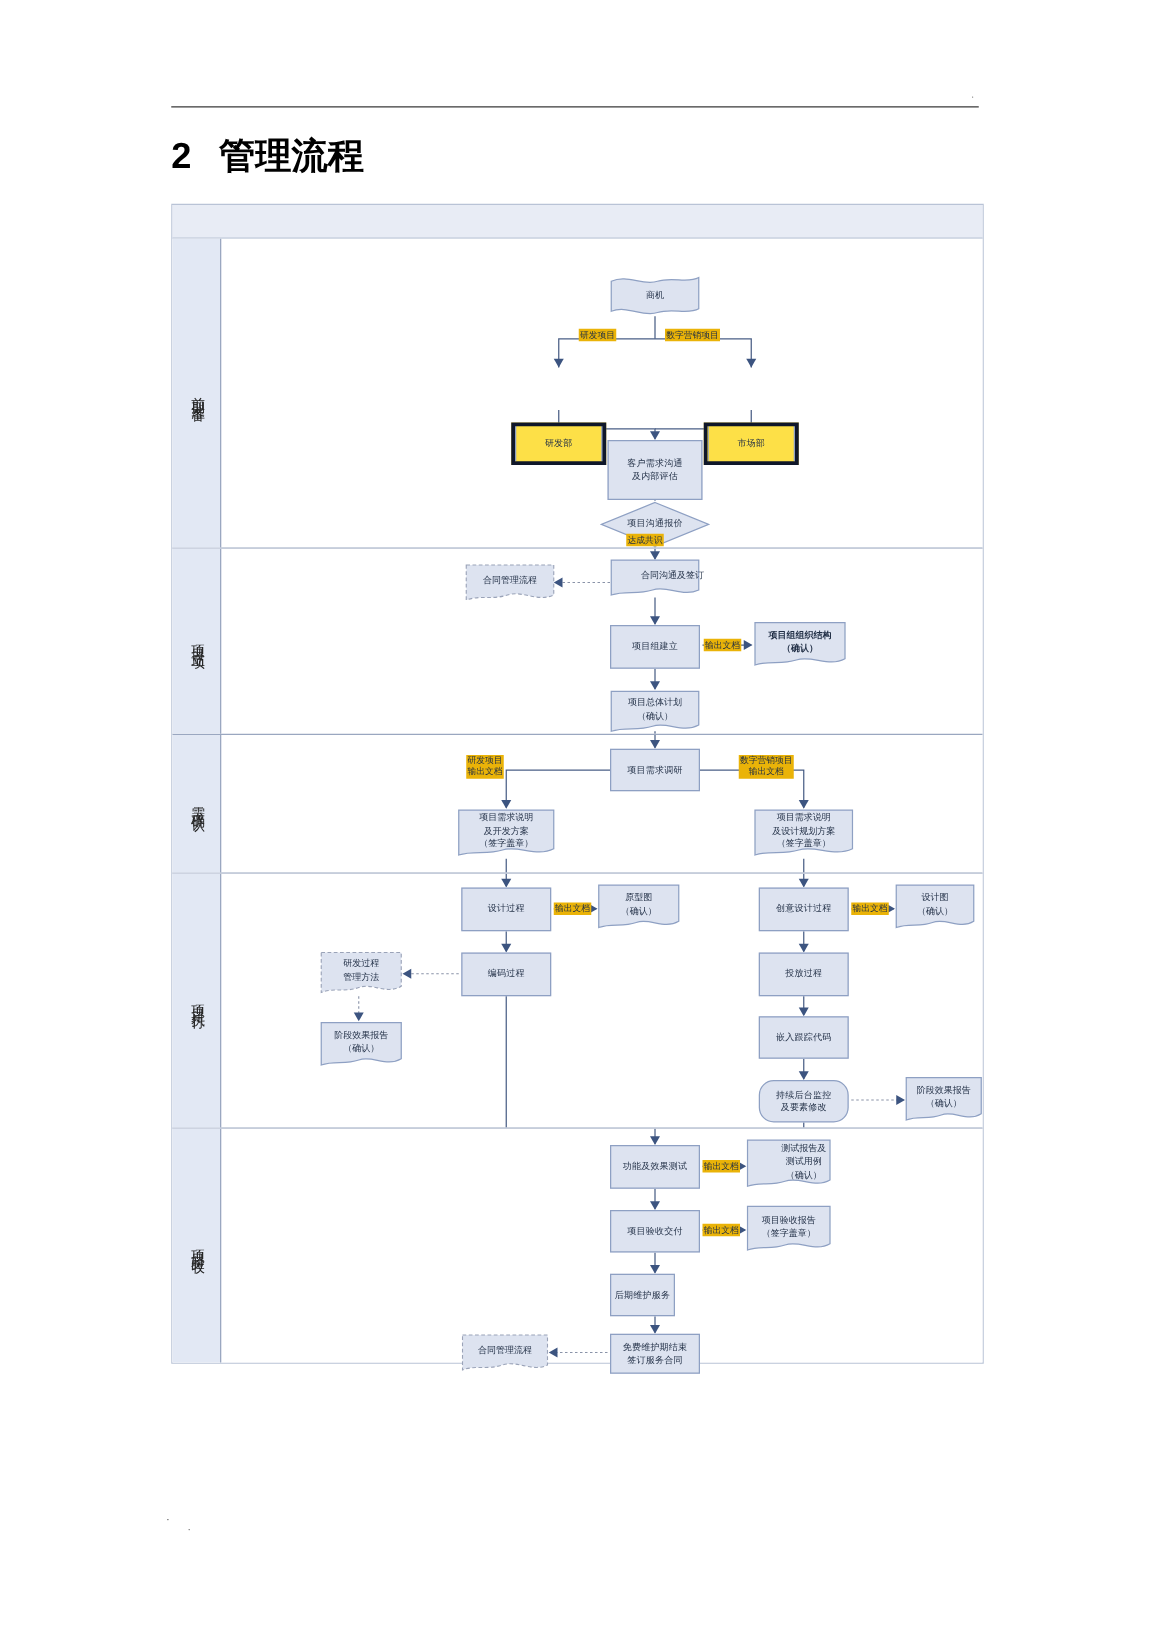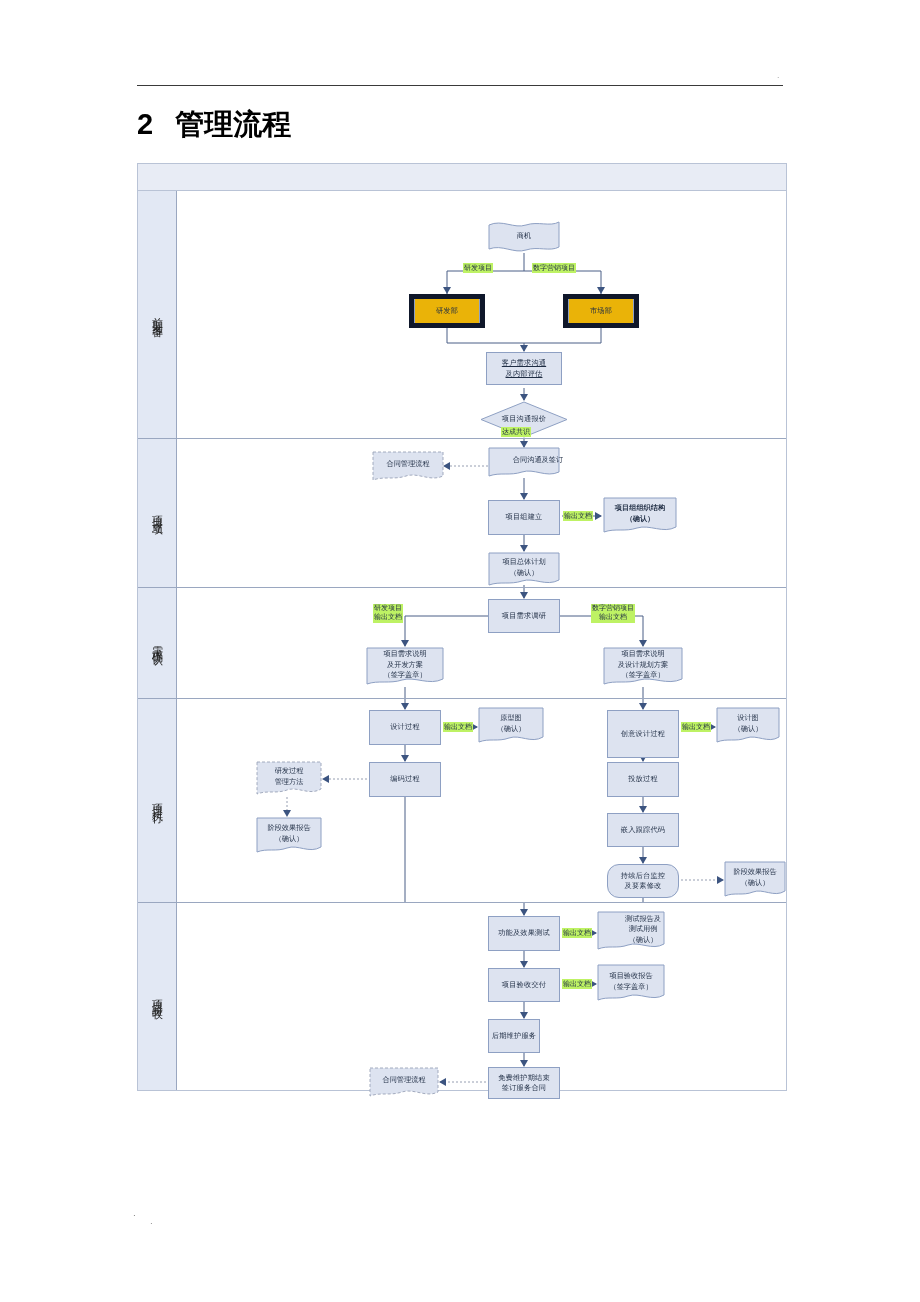--- a/index.html
+++ b/index.html
@@ -64,22 +64,23 @@
   
   .shp{
     position:absolute;box-sizing:border-box;
     display:flex;align-items:center;justify-content:center;text-align:center;
     font-size:7.2px;line-height:1.45;color:#1f2d44;
     background:#dde3f0;border:1px solid #8fa0c4;
     letter-spacing:.2px;
   }
   .shp.proc{background:#dde3f0;border:1px solid #8ea0c3;}
   .shp.predef{
-    background:#eab308;border:5px solid #0f172a;
+    background:#fde047;border:3px solid #0f172a;
     box-shadow:inset 7px 0 0 -6px #8ea0c3, inset -7px 0 0 -6px #8ea0c3;
+    margin-top:44px;
   }
   .shp.diamond{
     background:transparent;border:none;
   }
   .diamond-svg{position:absolute;left:0;top:0;}
   .diamond-txt{
     position:absolute;left:0;top:0;width:100%;height:100%;
     display:flex;align-items:center;justify-content:center;
     font-size:7.2px;color:#1f2d44;
   }
@@ -88,21 +89,21 @@
   }
   .wave svg{position:absolute;left:0;top:0;}
   .wave .wtxt{
     position:absolute;left:0;top:0;width:100%;height:100%;
     display:flex;align-items:center;justify-content:center;
     text-align:center;font-size:7.2px;line-height:1.45;color:#1f2d44;
     padding-bottom:5px;box-sizing:border-box;
   }
   .lbl{
     position:absolute;font-size:7px;line-height:1.45;color:#1f2d44;
-    text-align:center;white-space:nowrap;background:#bef264;padding:0 1px;
+    text-align:center;white-space:nowrap;background:#eab308;padding:0 1px;
   }
   .conn{position:absolute;left:0;top:0;width:100%;height:100%;pointer-events:none;}
 </style>
 </head>
 <body>
 
 <div class="header-rule"></div>
 <div class="header-mark">·</div>
 
 <div class="doc-heading">
@@ -144,21 +145,21 @@
       </div>
 
       <div class="shp predef" style="left:232px;top:103px;width:76px;height:34px;">
         <span>研发部</span>
       </div>
 
       <div class="shp predef" style="left:386px;top:103px;width:76px;height:34px;">
         <span>市场部</span>
       </div>
 
-      <div class="shp proc" style="left:309px;top:161px;width:76px;height:33px;white-space:pre-line;text-decoration:underline;">
+      <div class="shp proc" style="left:309px;top:161px;width:76px;height:48px;white-space:pre-line;">
         <span>客户需求沟通
 及内部评估</span>
       </div>
 
       <div class="shp diamond" style="left:303px;top:210px;width:88px;height:37px;">
         <svg class="diamond-svg" width="88" height="37" viewBox="0 0 88 37">
             <polygon points="44,1 87,18.5 44,36 1,18.5" fill="#dde3f0" stroke="#8ea0c3" stroke-width="1"></polygon>
           </svg>
         <div class="diamond-txt">项目沟通报价</div>
       </div>
@@ -325,21 +326,21 @@
       <div class="lbl" style="left:266px;top:23px;">输出文档</div>
 
       <div class="wave" style="left:301px;top:8px;width:66px;height:38px;">
         <svg width="66" height="38" viewBox="0 0 66 38">
             <path d="M1,1 L65,1 L65,30 C53,37 42,27 31,31 C20,35 11,31 1,35 Z" fill="#dde3f0" stroke="#8ea0c3" stroke-width="1"></path>
           </svg>
         <div class="wtxt" style="white-space:pre-line;">原型图
 （确认）</div>
       </div>
 
-      <div class="shp proc" style="left:430px;top:11px;width:72px;height:48px;text-align:center;">
+      <div class="shp proc" style="left:430px;top:11px;width:72px;height:35px;text-align:center;">
         <span>创意设计过程</span>
       </div>
       <div class="lbl" style="left:504px;top:23px;">输出文档</div>
 
       <div class="wave" style="left:539px;top:8px;width:64px;height:38px;">
         <svg width="64" height="38" viewBox="0 0 64 38">
             <path d="M1,1 L63,1 L63,30 C52,37 41,27 30,31 C20,35 11,31 1,35 Z" fill="#dde3f0" stroke="#8ea0c3" stroke-width="1"></path>
           </svg>
         <div class="wtxt" style="white-space:pre-line;">设计图
 （确认）</div>

